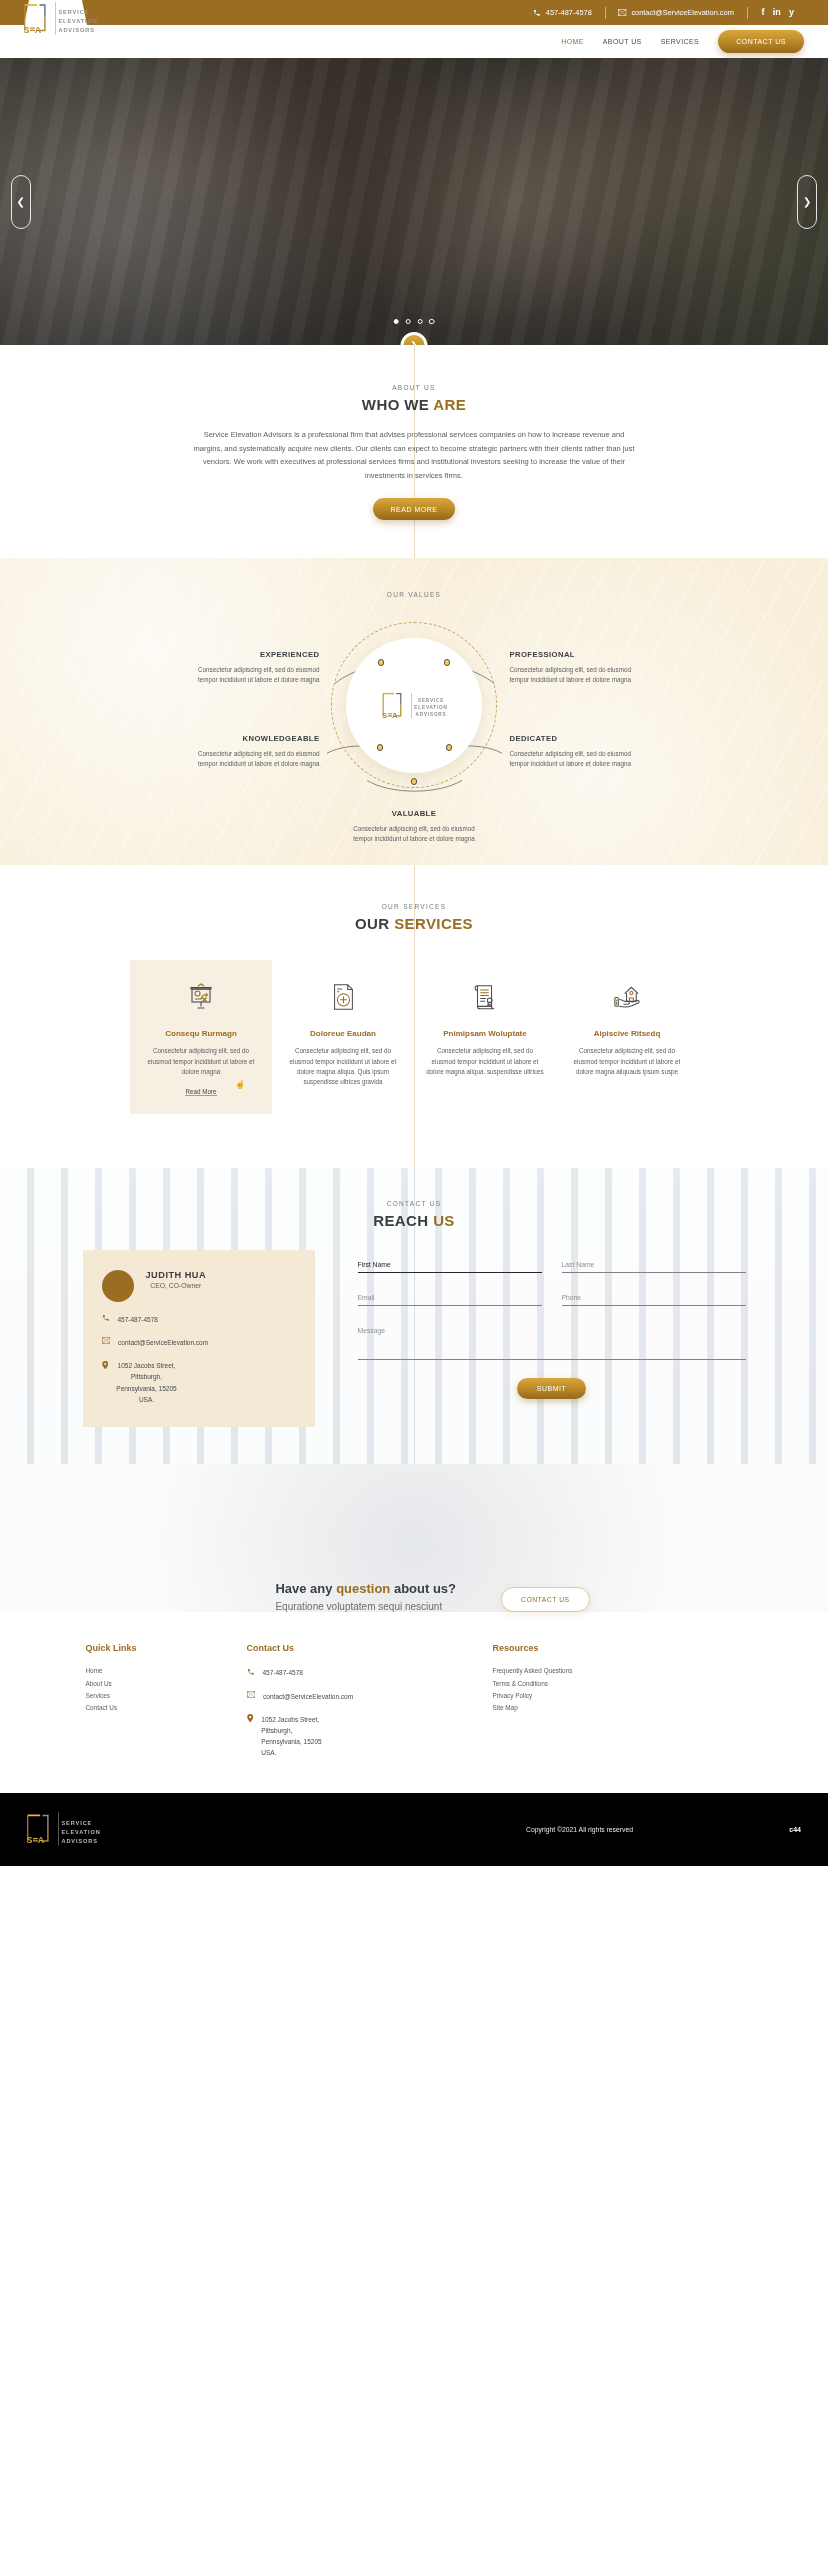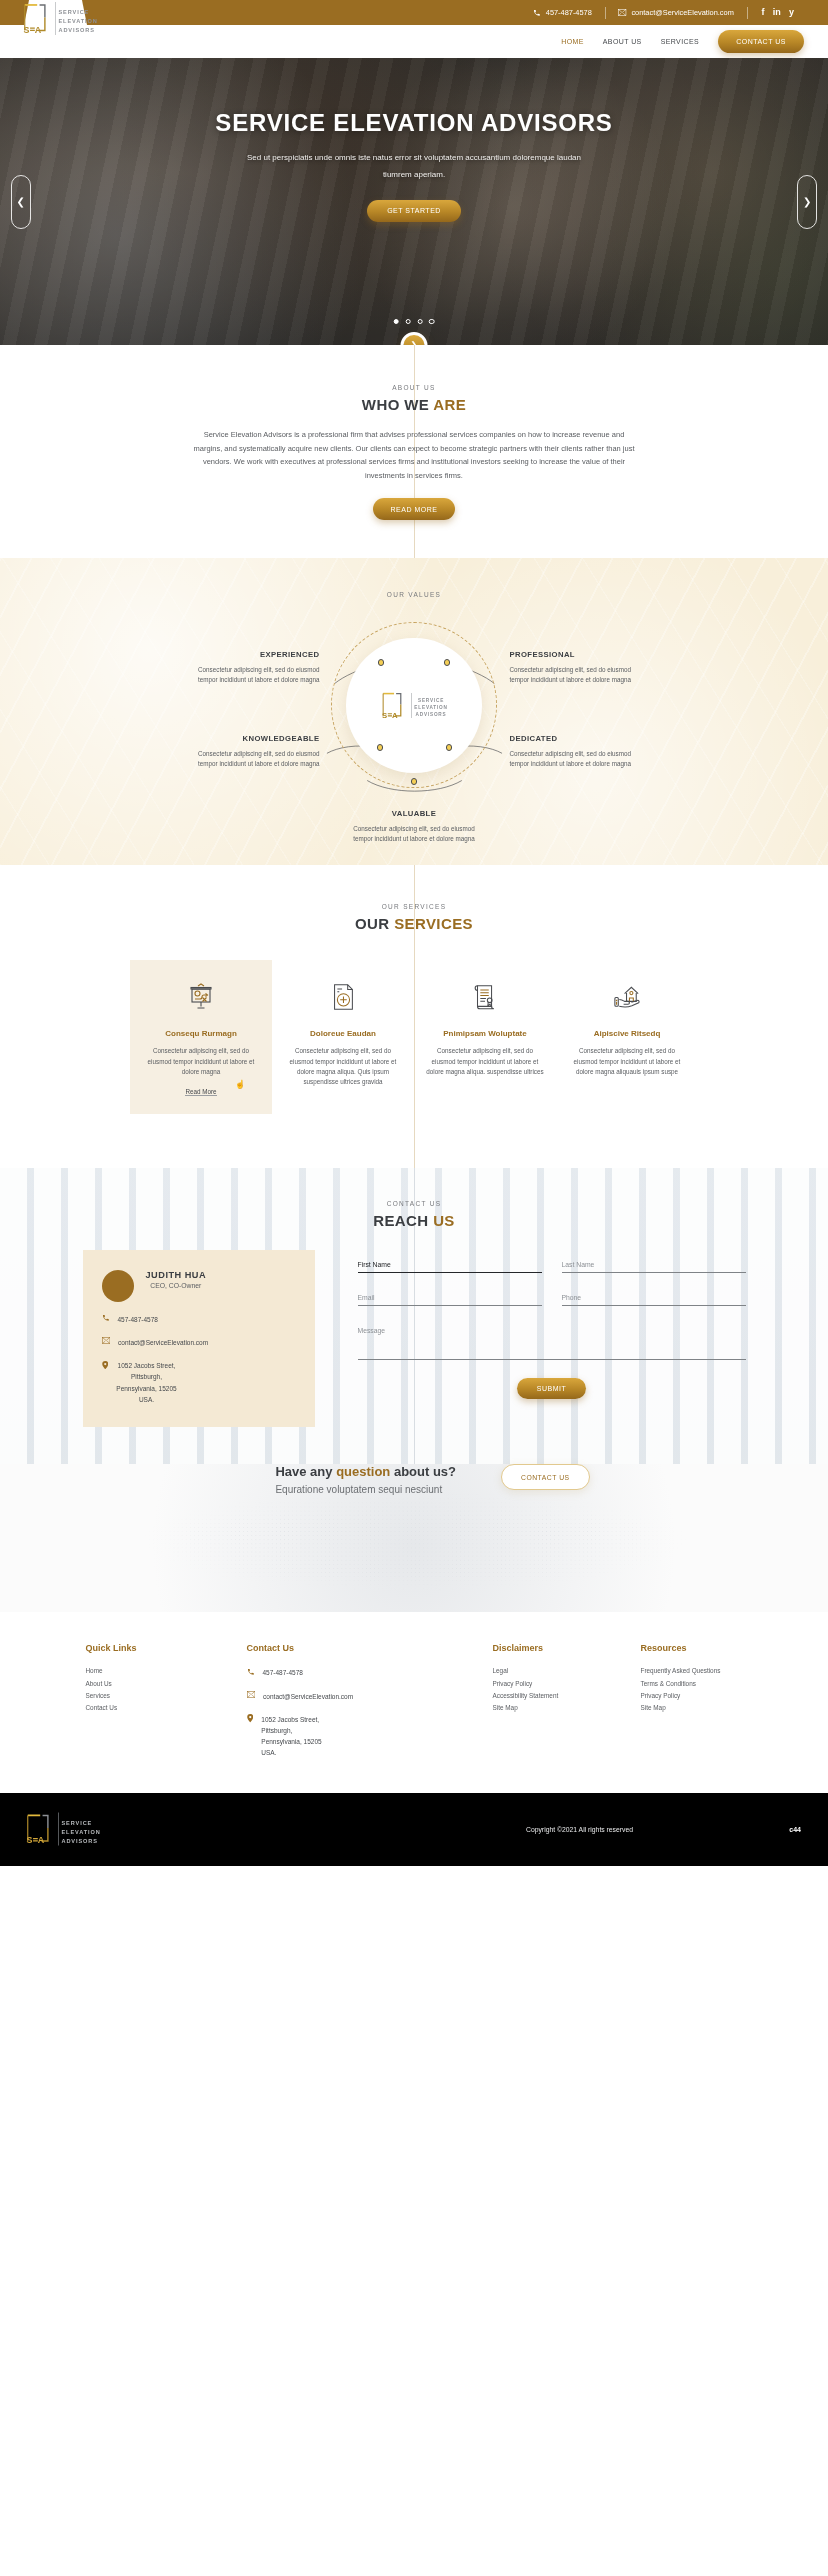--- a/index.html
+++ b/index.html
@@ -192,21 +192,21 @@
     font-family: "Liberation Sans", sans-serif; font-size: 6.8px; color: #2e3034;
     padding: 2.4px 0 4.1px; outline: none; resize: none;
   }
   .field input::placeholder, .field textarea::placeholder { color: #8d9196; }
   .field.focused input { border-bottom: 0.6px solid #25272a; }
   .field.focused input::placeholder { color: #232528; }
   .reach .btn-gold { margin-top: 3.6px; padding: 7px 20px; }
 
   
   .cta {
-    height: 148px; display: flex; align-items: flex-start; justify-content: center; gap: 45px;
+    height: 148px; display: flex; align-items: flex-end; justify-content: center; gap: 45px;
     background:
       radial-gradient(circle at 50% 55%, rgba(212,216,221,.55), transparent 62%),
       #fbfbfb;
     position: relative;
     padding-left: 37px;
   }
   .cta .dotsmap { position: absolute; inset: 0; background-image: radial-gradient(#dcdfe3 0.7px, transparent 0.8px); background-size: 4.1px 4.1px; opacity: .75; -webkit-mask-image: radial-gradient(ellipse 44% 46% at 50% 52%, #000 40%, transparent 75%); mask-image: radial-gradient(ellipse 44% 46% at 50% 52%, #000 40%, transparent 75%); }
   .cta-txt { position: relative; z-index: 2; }
   .cta-txt h3 { font-size: 13px; font-weight: bold; color: #3b3e42; }
   .cta-txt h3 em { font-style: normal; color: #9a6d22; }
@@ -285,25 +285,20 @@
   </div>
 
   <div class="nav">
     <a class="active">HOME</a>
     <a>ABOUT US</a>
     <a>SERVICES</a>
     <button class="btn-gold">CONTACT US</button>
   </div>
 
   <div class="hero">
-    <div class="hero-content">
-      <h1>SERVICE ELEVATION ADVISORS</h1>
-      <p>Sed ut perspiciatis unde omnis iste natus error sit voluptatem accusantium doloremque laudan tiumrem aperiam.</p>
-      <button class="btn-gold">GET STARTED</button>
-    </div>
     <div class="arrow left">❮</div>
     <div class="arrow right">❯</div>
     <div class="dots">
       <div class="dot on"></div>
       <div class="dot"></div>
       <div class="dot"></div>
       <div class="dot"></div>
     </div>
     <div class="scrolldown">❯</div>
   </div>
@@ -578,27 +573,20 @@
           </span>
           <span>
             <span>1052  Jacobs Street,</span><br>
             <span>Pittsburgh,</span><br>
             <span>Pennsylvania, 15205</span><br>
             <span>USA.</span>
           </span>
         </div>
       </div>
 
-      <div class="fcol w3">
-        <h4>Disclaimers</h4>
-        <a>Legal</a>
-        <a>Privacy Policy</a>
-        <a>Accessibility Statement</a>
-        <a>Site Map</a>
-      </div>
 
       <div class="fcol">
         <h4>Resources</h4>
         <a>Frequently Asked Questions</a>
         <a>Terms &amp; Conditions</a>
         <a>Privacy Policy</a>
         <a>Site Map</a>
       </div>
 
     </div>

